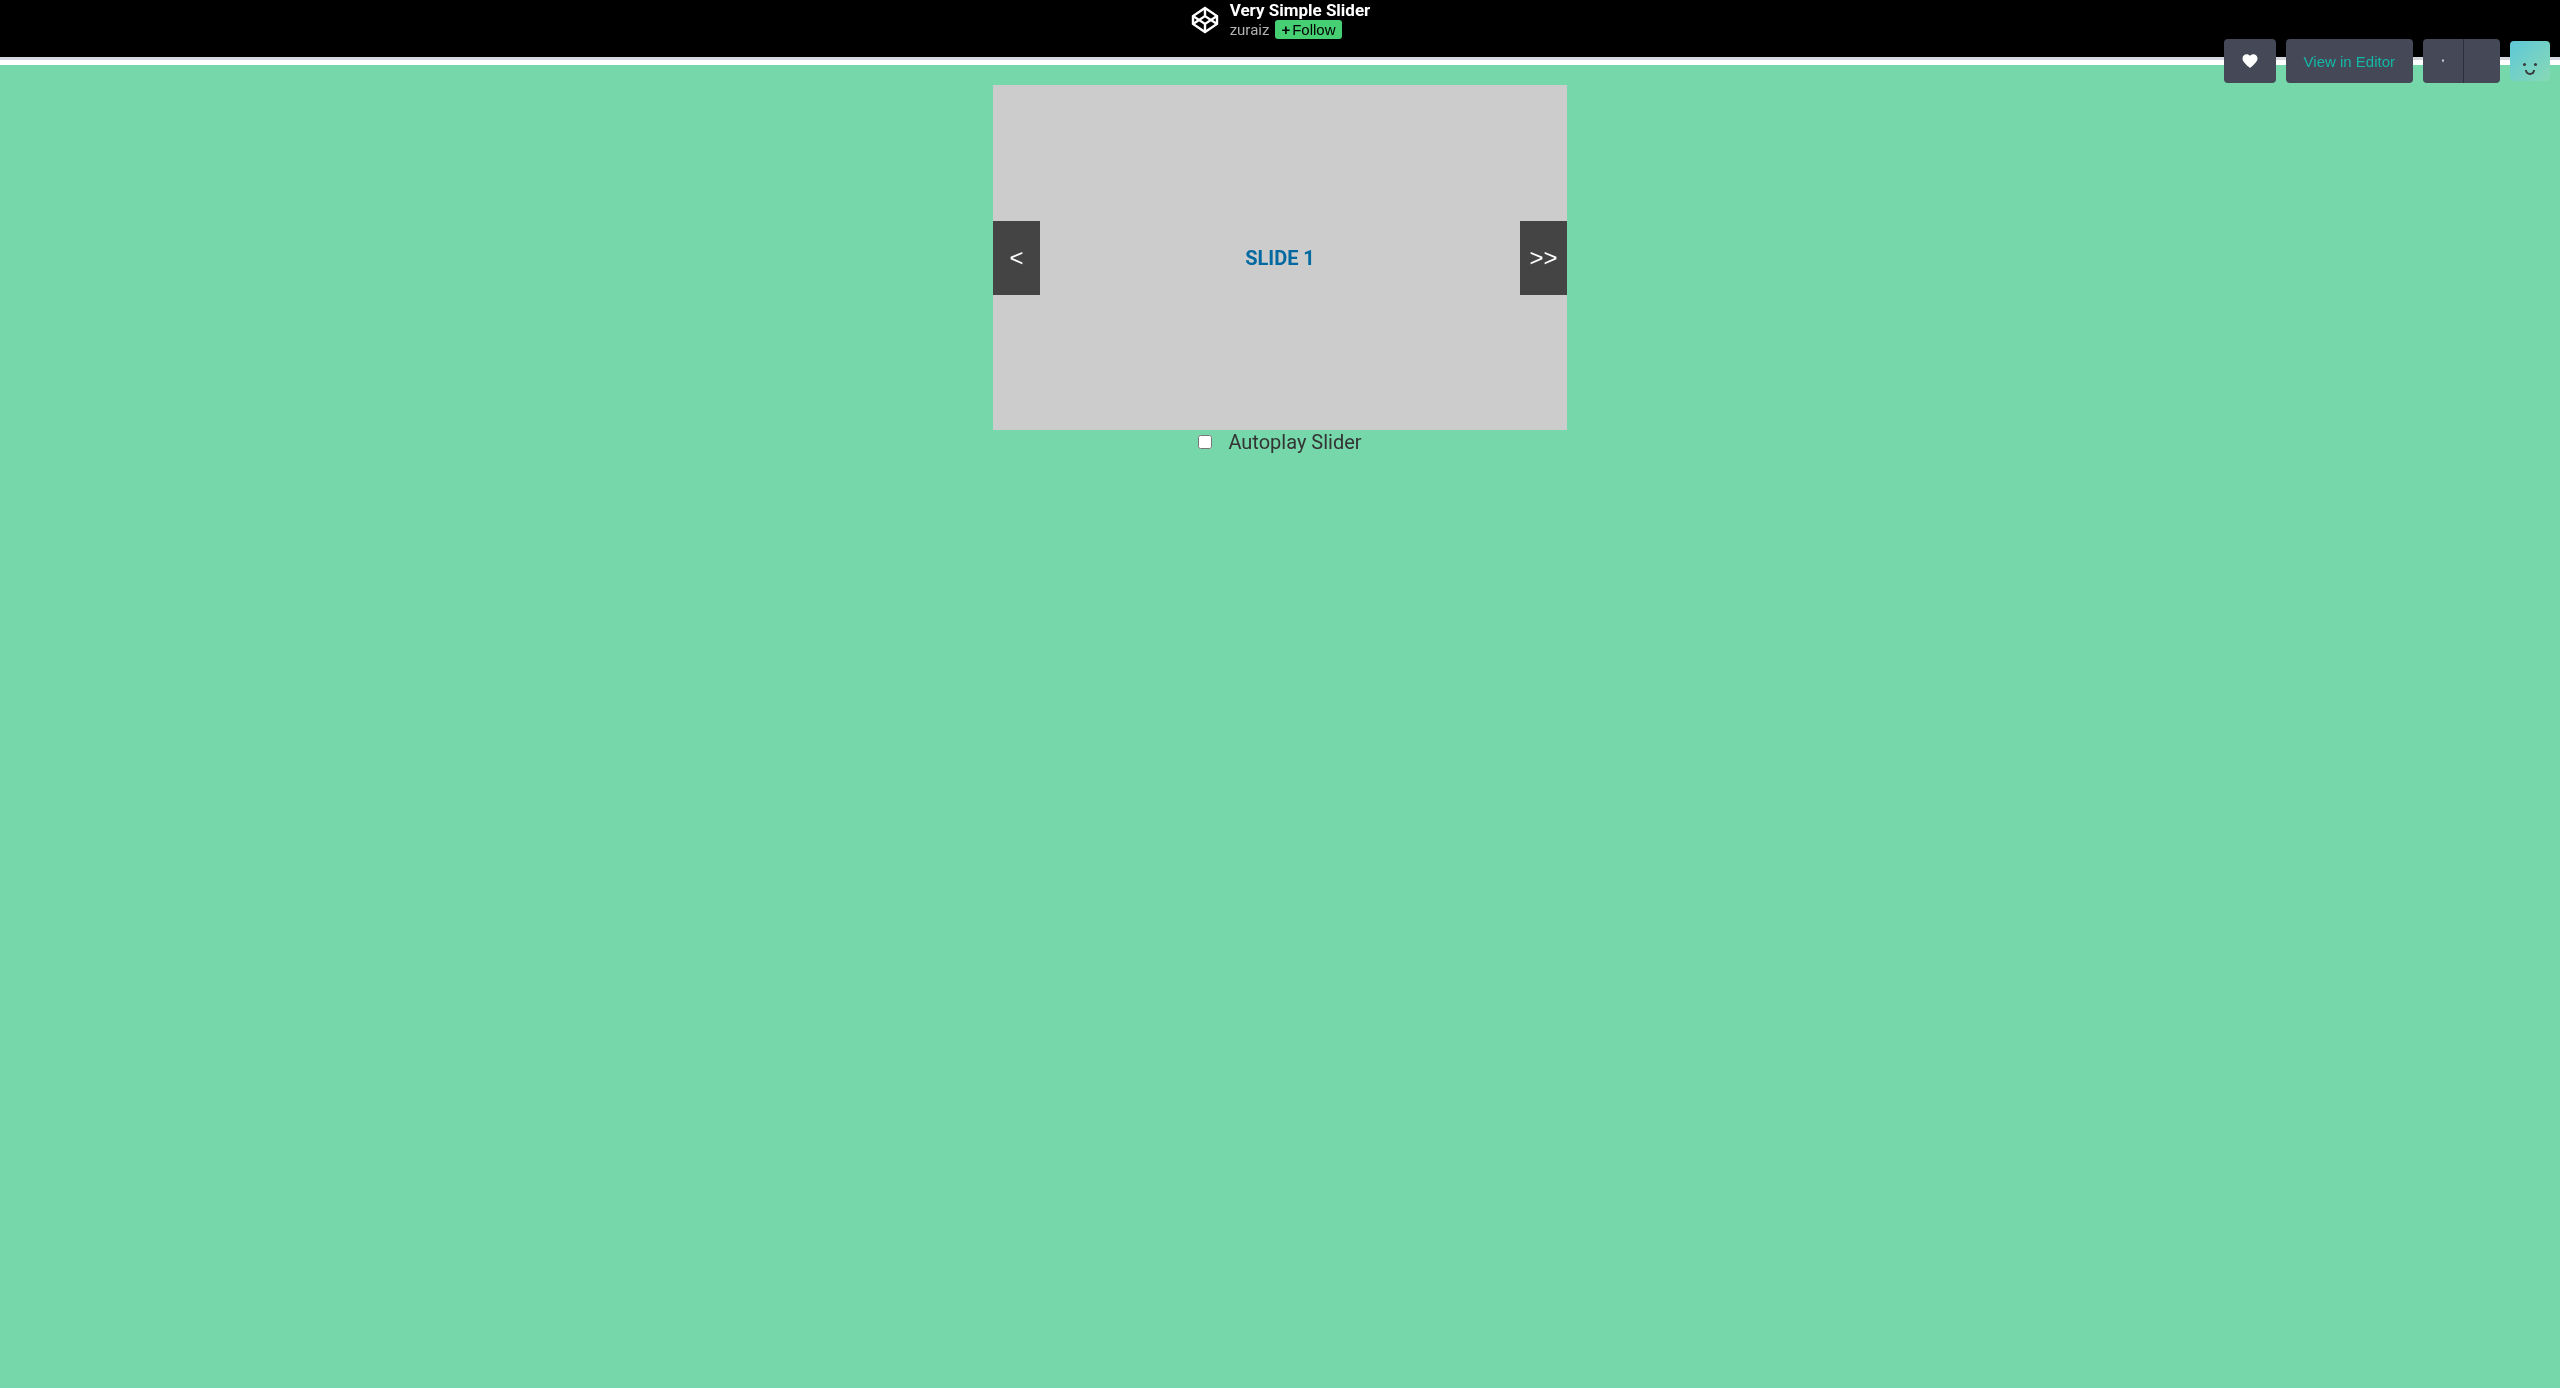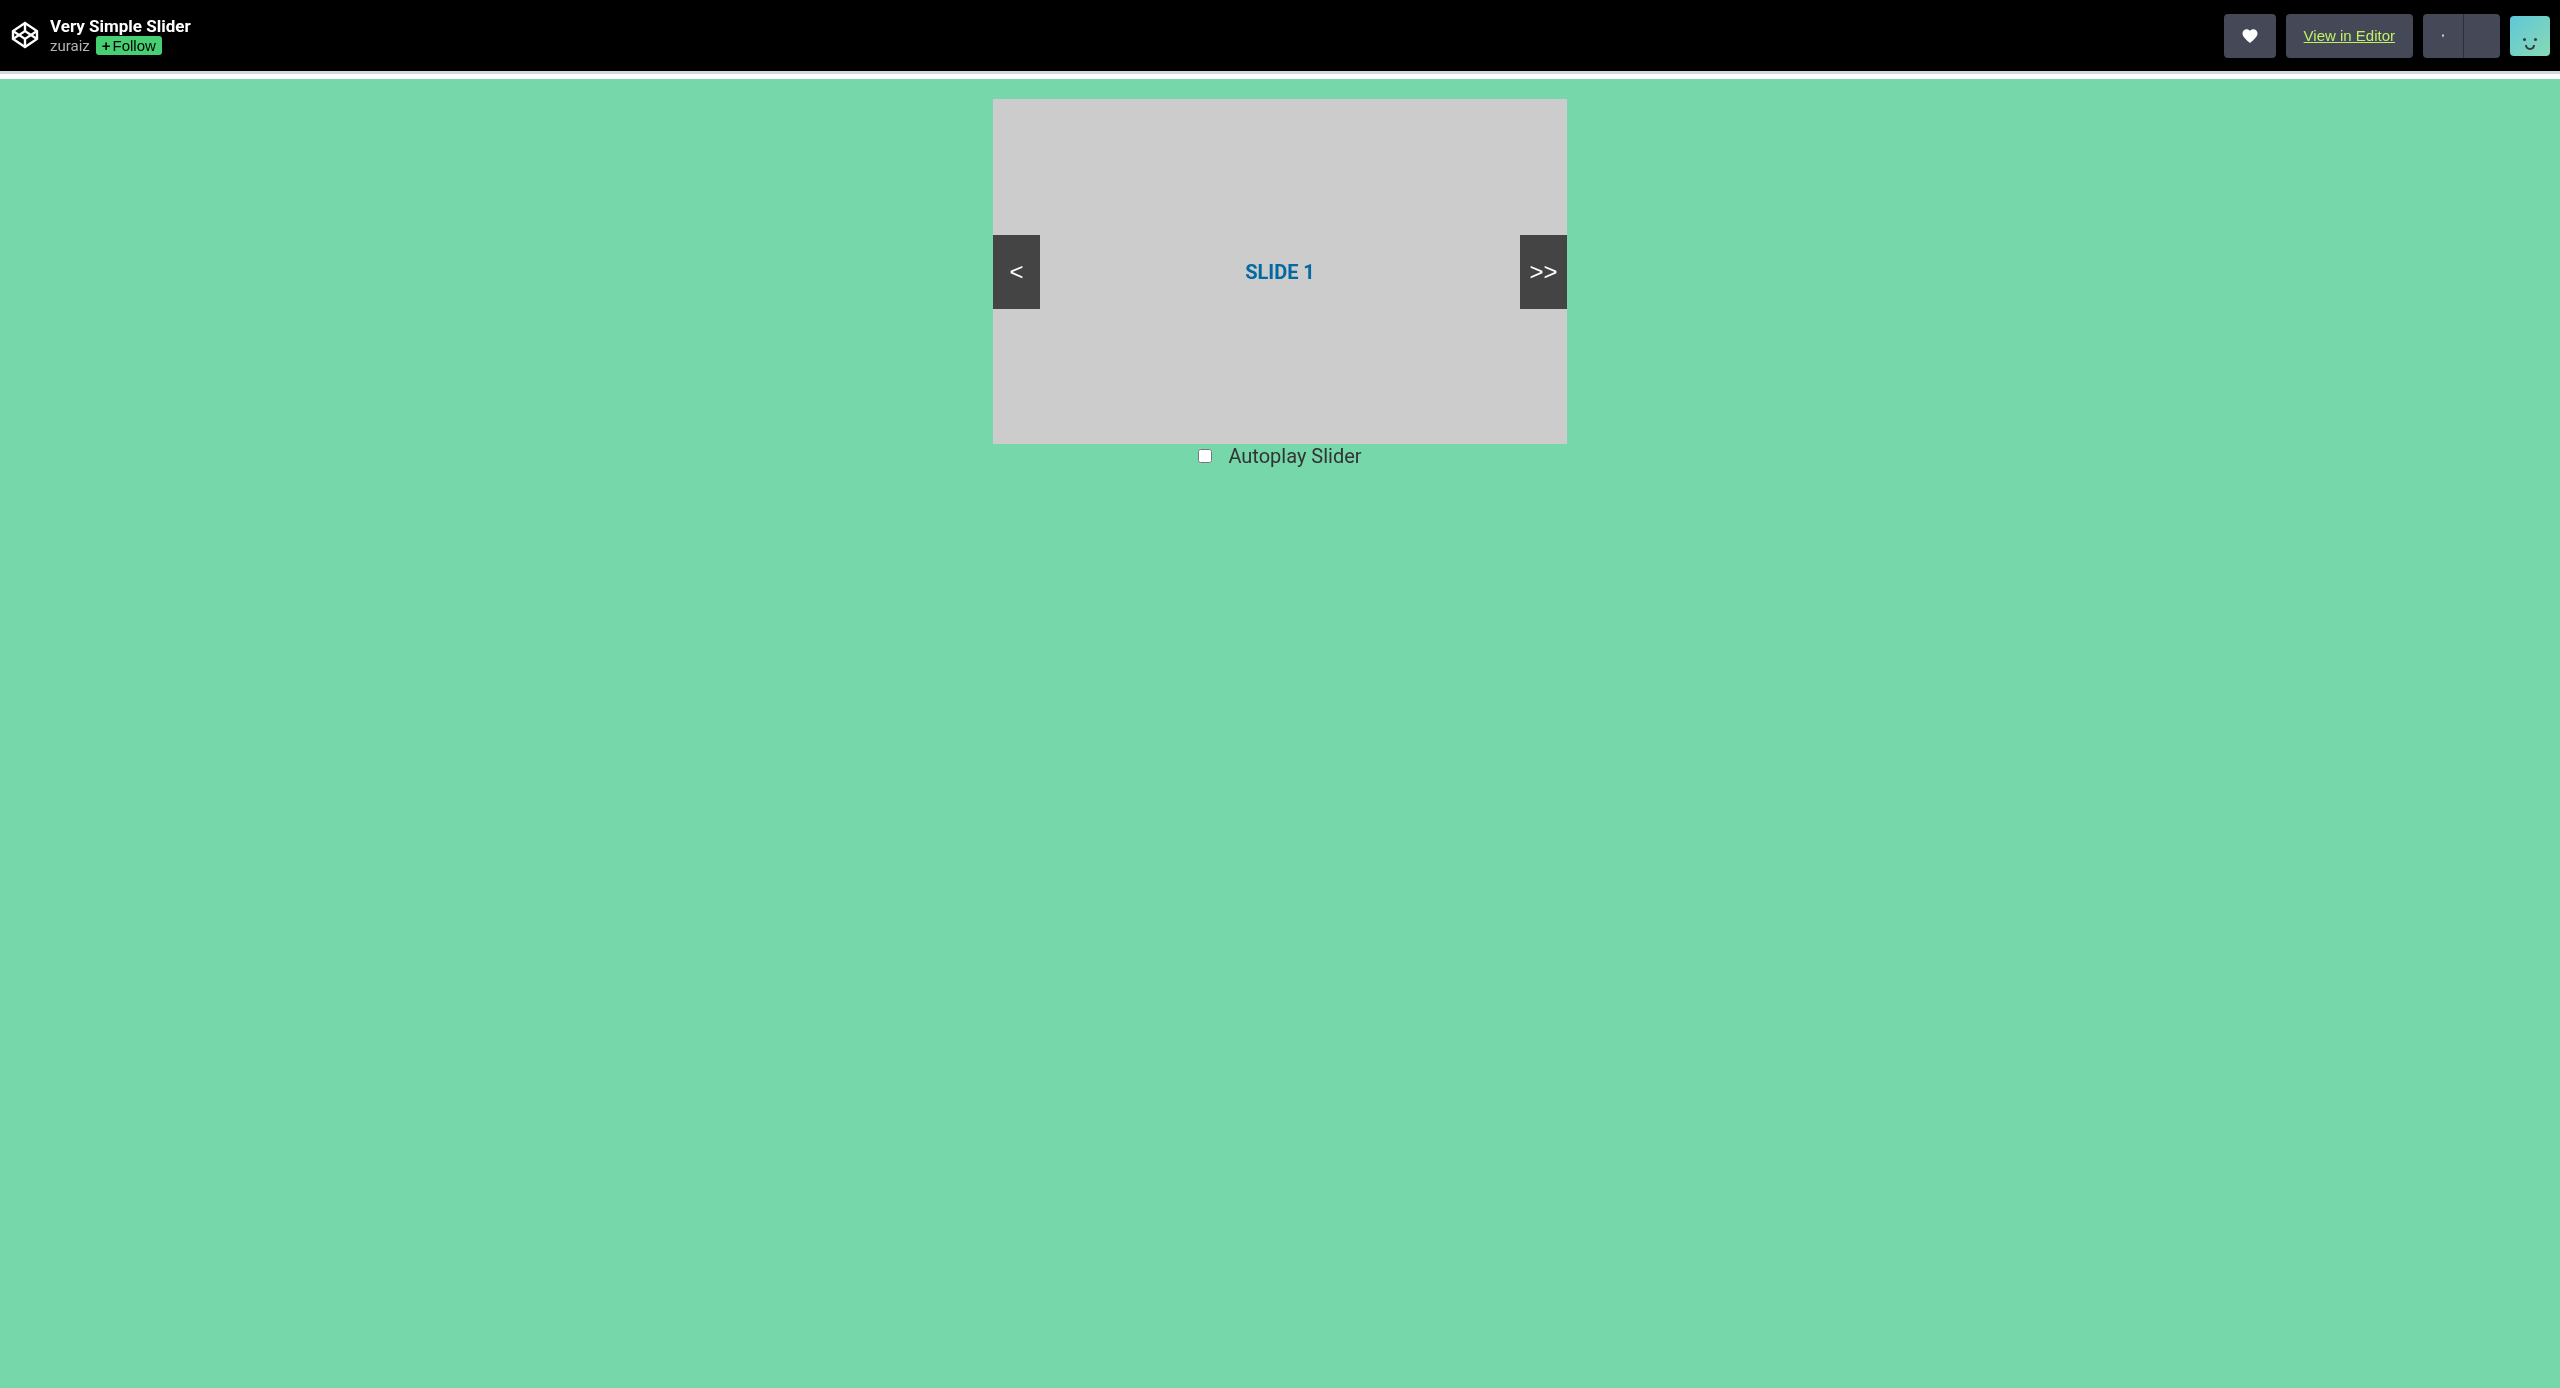--- a/index.html
+++ b/index.html
@@ -9,25 +9,26 @@
     }
 
     body {
       font-family: -apple-system, BlinkMacSystemFont, "Segoe UI", Roboto, "Helvetica Neue", Arial, sans-serif;
       background: #fff;
     }
 
     
     .header {
       background: #000;
-      height: 71px;
+      height: 57px;
       display: flex;
       align-items: center;
       padding: 0 10px;
       position: relative;
+      flex-direction: column;
     }
 
     .header-left {
       display: flex;
       align-items: center;
       gap: 10px;
     }
 
     .codepen-logo {
       width: 30px;
@@ -80,31 +81,30 @@
 
     .header-right {
       margin-left: auto;
       display: flex;
       align-items: center;
       gap: 10px;
     }
 
     .header-btn {
       background: #444857;
-      color: #bef264;
+      color: #14b8a6;
       border: none;
       border-radius: 4px;
       height: 44px;
       padding: 0 18px;
       font-size: 15px;
       cursor: pointer;
       display: flex;
       align-items: center;
       justify-content: center;
-      text-decoration: underline;
     }
 
     .header-btn.icon-only {
       width: 52px;
       padding: 0;
     }
 
     .header-btn-group {
       display: flex;
     }

